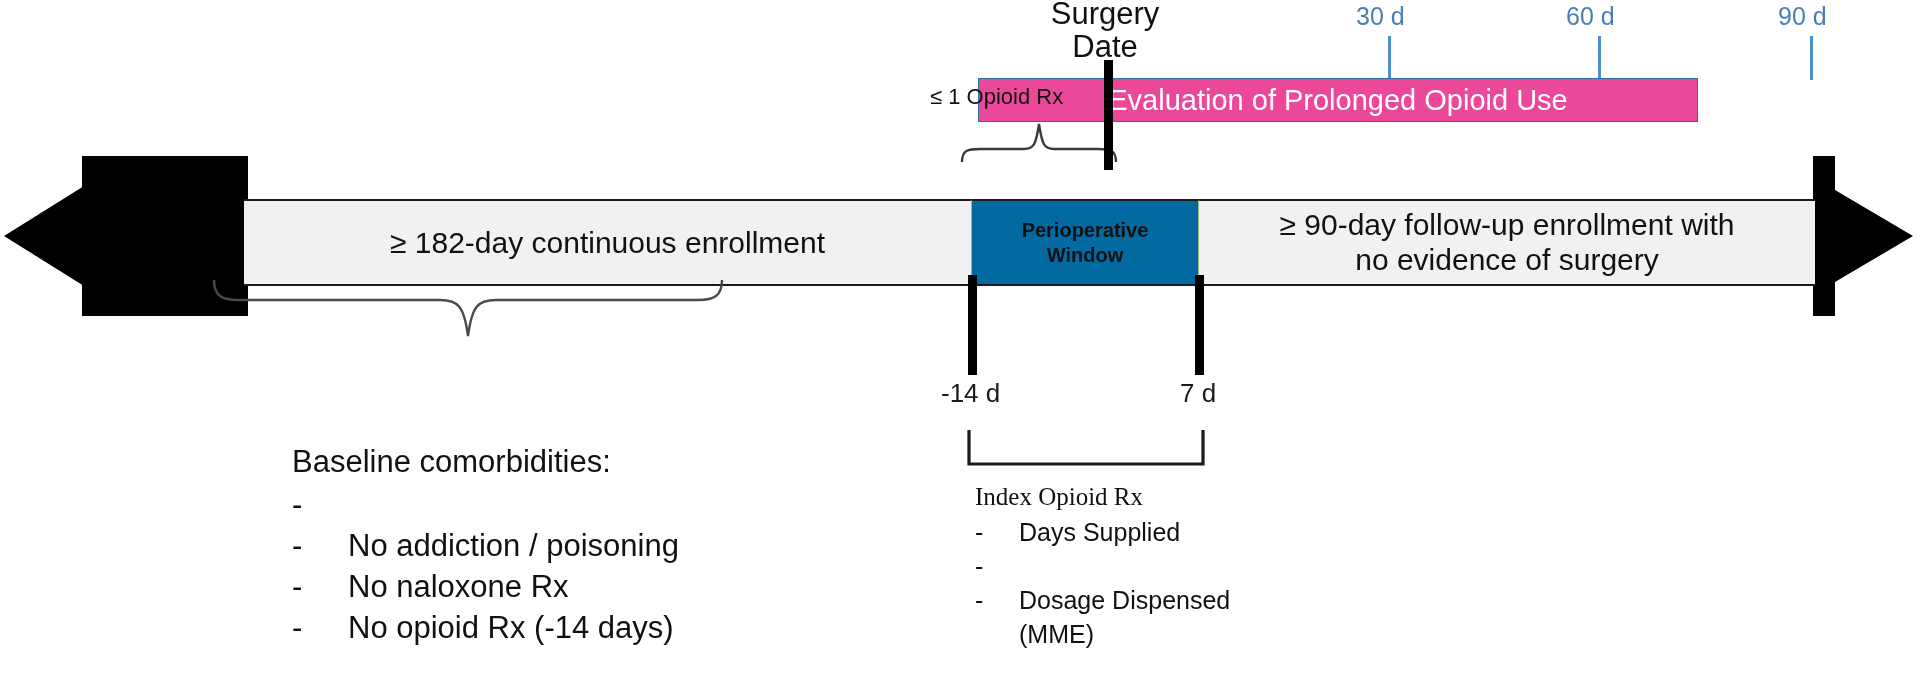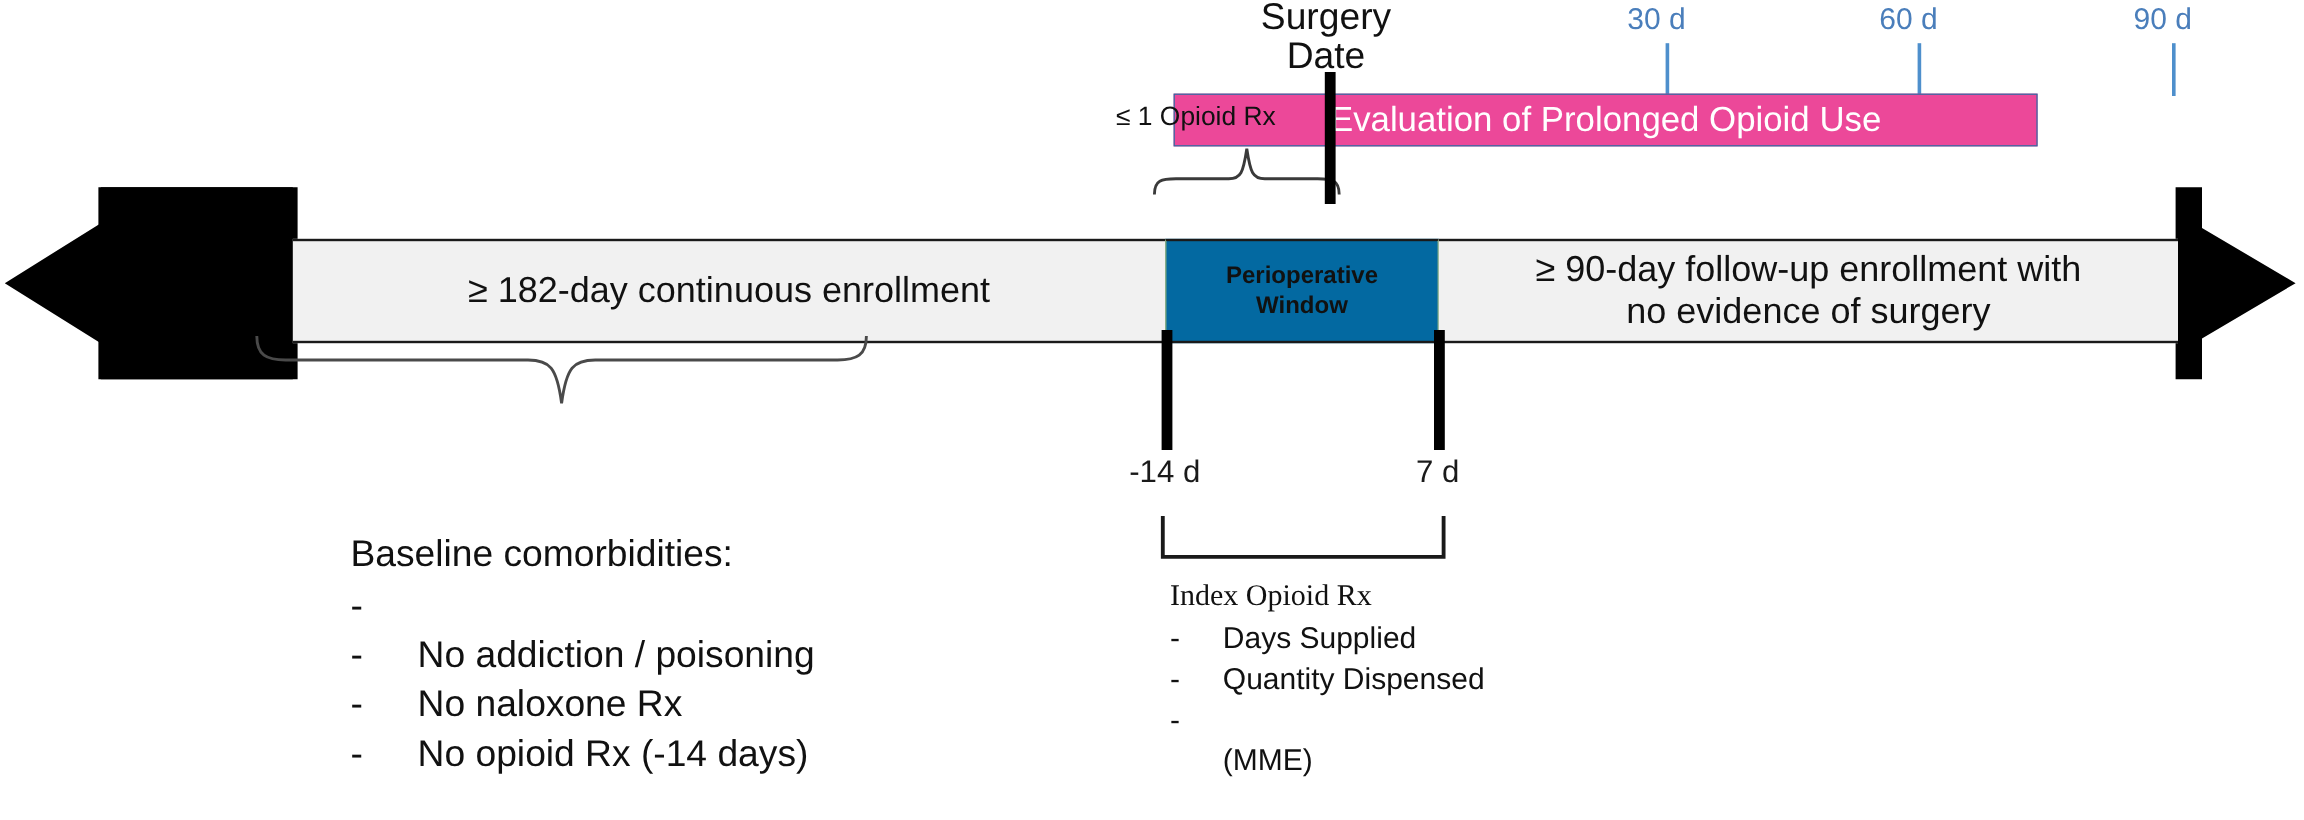--- a/index.html
+++ b/index.html
@@ -168,24 +168,24 @@
 
   <div class="txtblock index-block">
     <div class="head">Index Opioid Rx</div>
     <ul>
       <li>
         <span class="dash">-</span>
         <span>Days Supplied</span>
       </li>
       <li>
         <span class="dash">-</span>
-        <span>Quantity Dispensed</span>
       </li>
       <li>
         <span class="dash">-</span>
+        <span>Dosage Dispensed</span>
       </li>
       <li>
         <span class="sub">(MME)</span>
       </li>
     </ul>
   </div>
 
 </div>
 
 </body></html>

